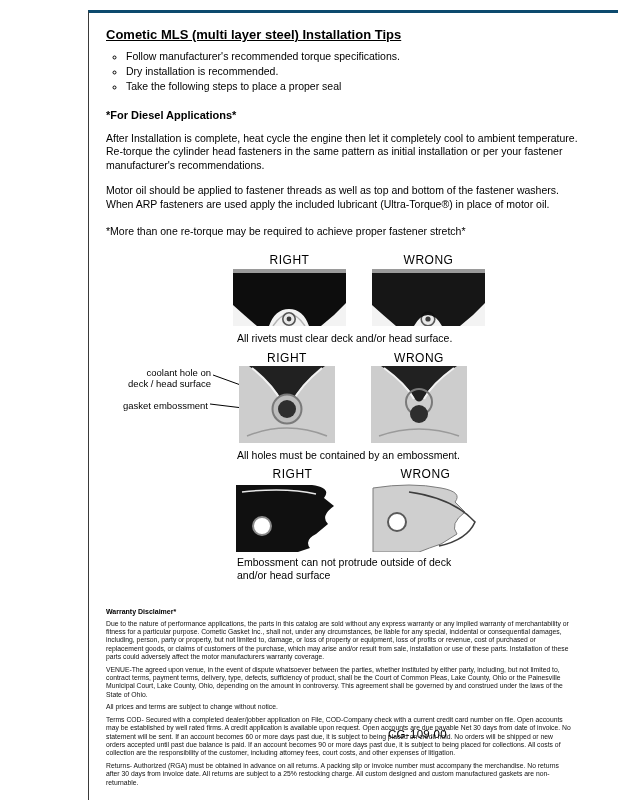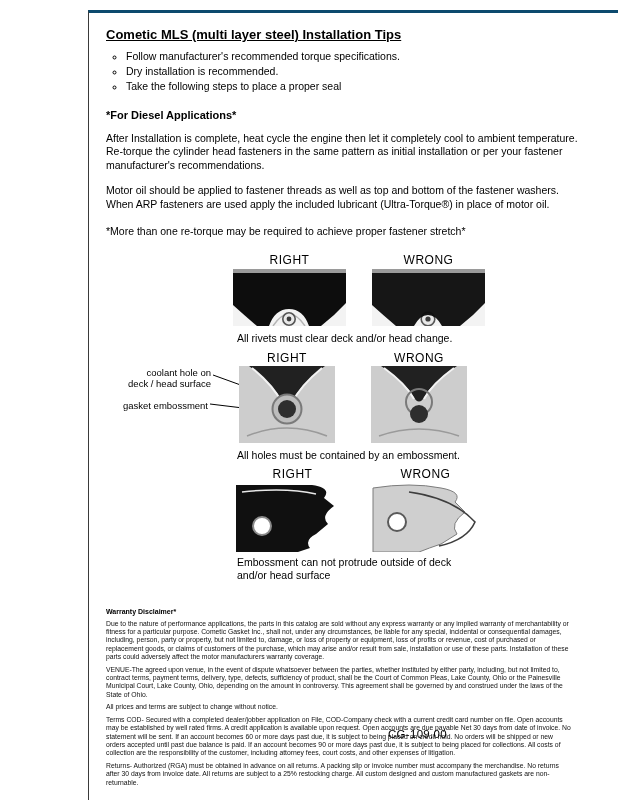--- a/index.html
+++ b/index.html
@@ -73,21 +73,21 @@
       </div>
       <div class="dpanel" style="left:266px; top:16px;">
         <svg width="113" height="57" viewBox="0 0 113 57">
           <rect width="113" height="57" fill="#f3f3f3"></rect>
           <circle cx="56" cy="50" r="6.8" fill="#e9e9e9" stroke="#555" stroke-width="1.6"></circle>
           <circle cx="56" cy="50" r="2.6" fill="#3c3c3c"></circle>
           <path d="M0,4 H113 V34 Q101,47 88,57 L70,57 Q64,46 56,46 Q48,46 42,57 L24,57 Q11,46 0,36 Z" fill="#0d0d0d" fill-opacity="0.96"></path>
           <rect width="113" height="4" fill="#9a9a9a"></rect>
         </svg>
       </div>
-      <div class="dcaption" style="left:131px; top:79px;">All rivets must clear deck and/or head change.</div>
+      <div class="dcaption" style="left:131px; top:79px;">All rivets must clear deck and/or head surface.</div>
 
       <div class="rw-label" style="left:133px; top:98px; width:96px;">RIGHT</div>
       <div class="rw-label" style="left:265px; top:98px; width:96px;">WRONG</div>
 
       <div class="callout" style="left:15px; top:114px; width:90px;">
         <div>coolant hole on</div>
         <div>deck / head surface</div>
       </div>
       <div class="callout" style="left:8px; top:147px; width:94px;">gasket embossment</div>
       <svg class="callout-lines">

